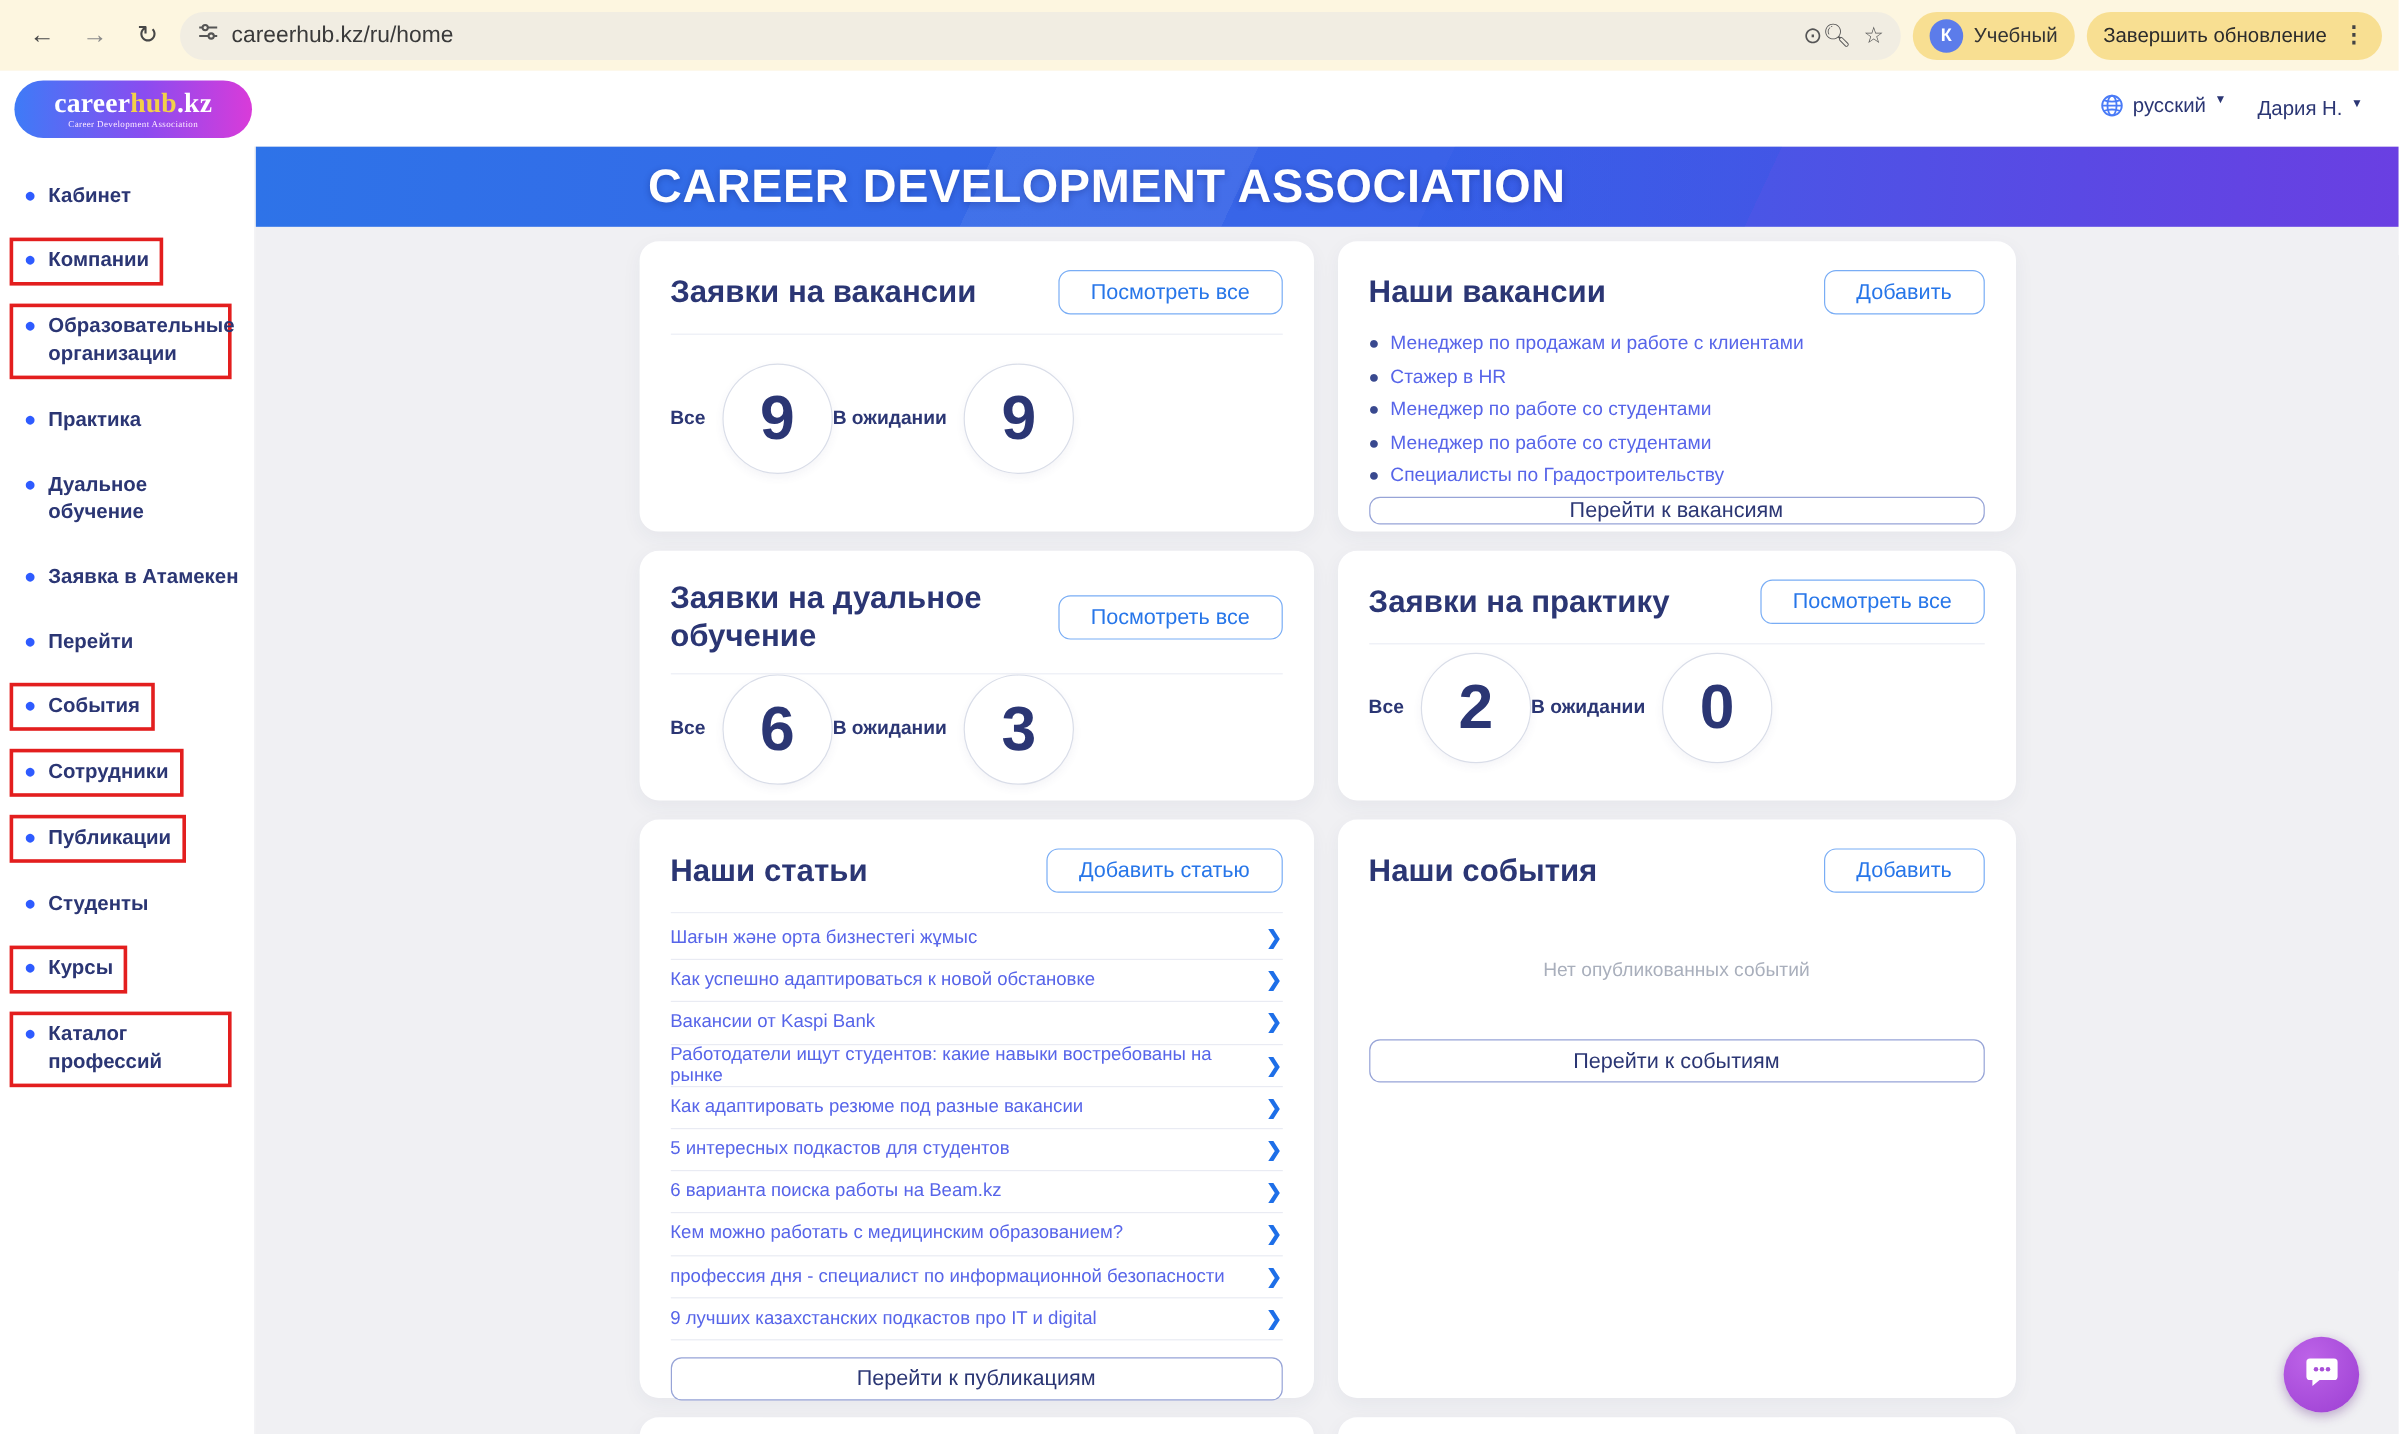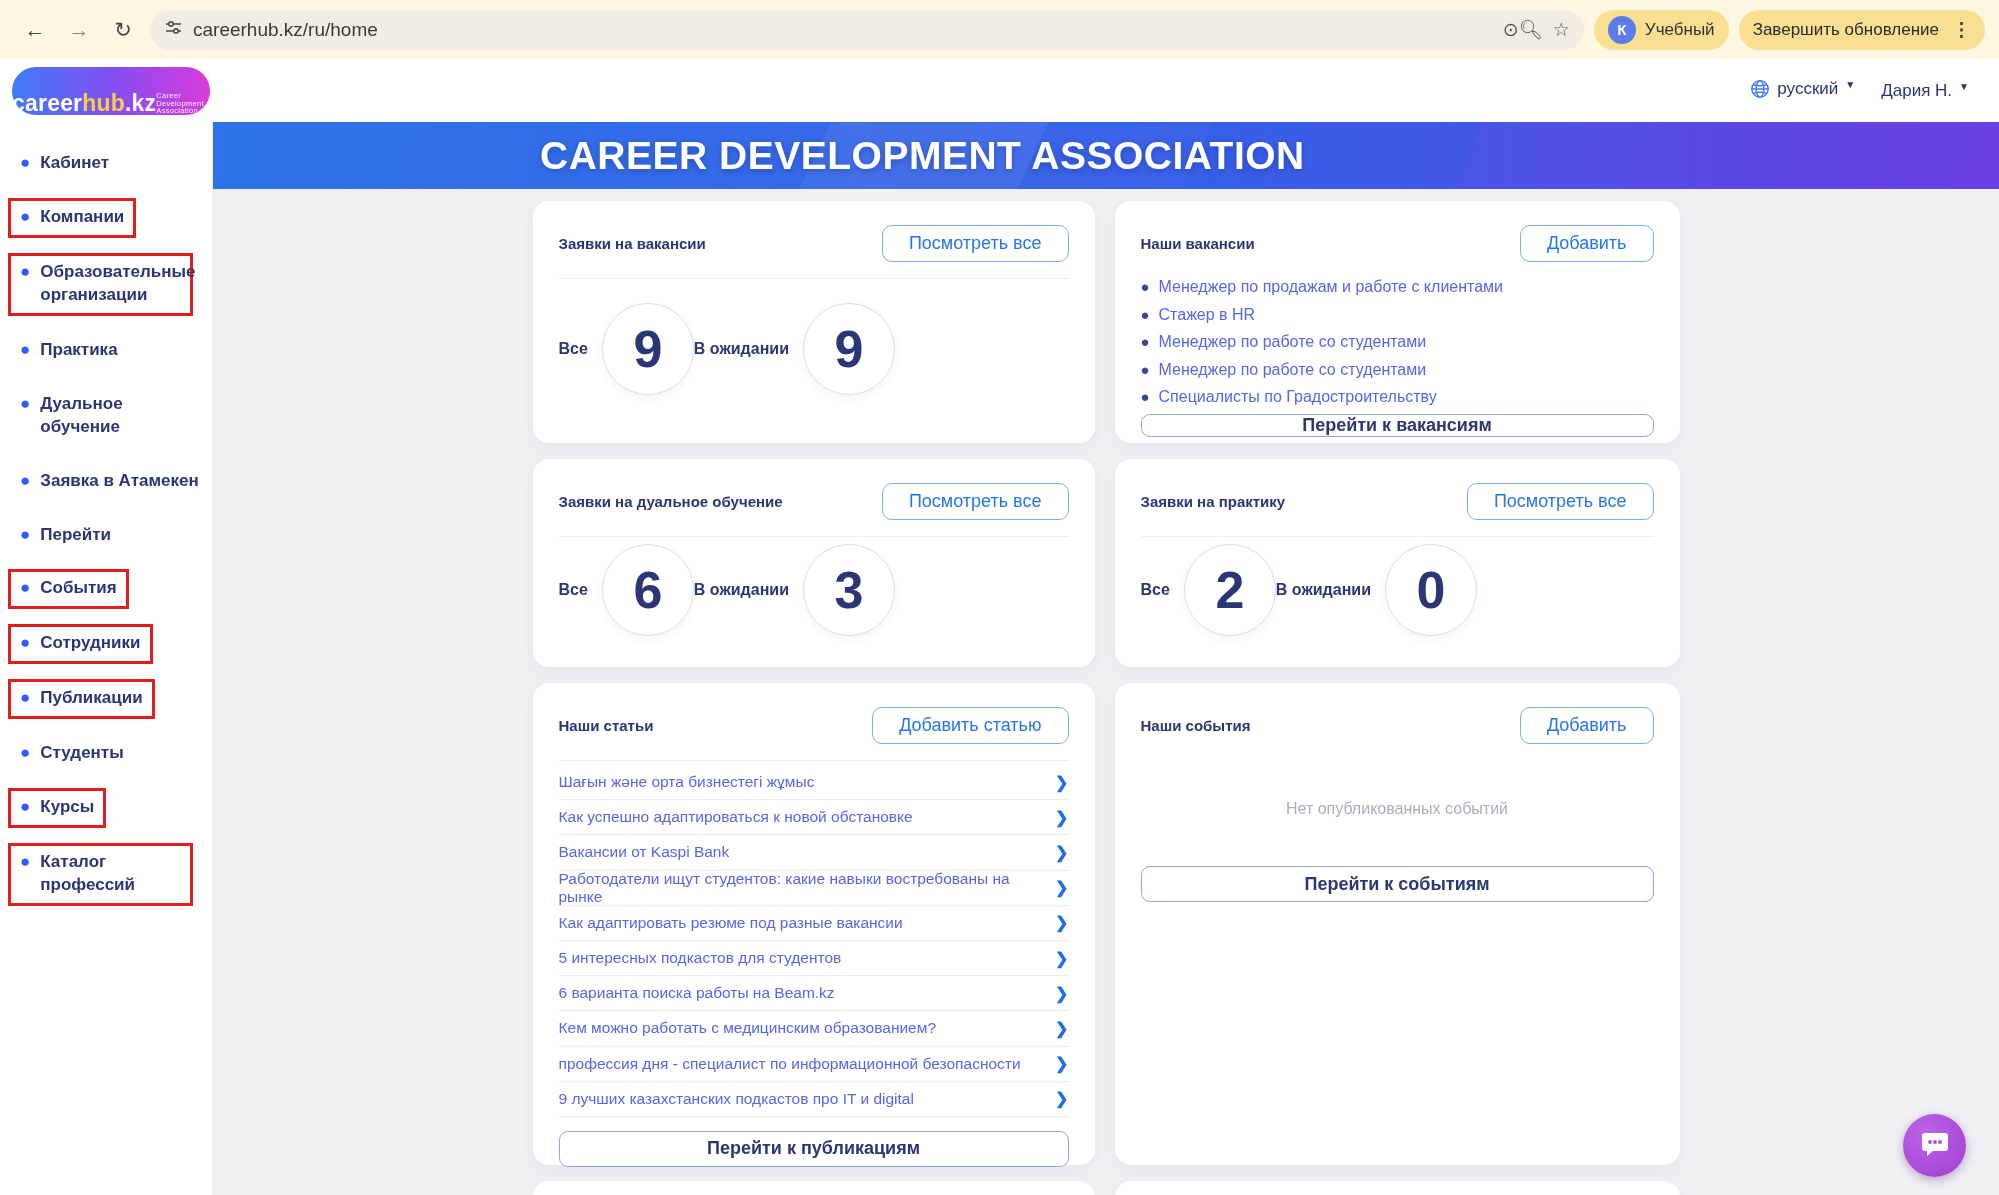--- a/index.html
+++ b/index.html
@@ -13,21 +13,21 @@
   .url-text{ font-size:19px; color:#3a3a3a; flex:1; white-space:nowrap; overflow:hidden;}
   .pill-ico{ font-size:19px; color:#555; flex:0 0 auto; cursor:pointer;}
   .chip{ height:40px; background:#f8df92; border-radius:20px; display:flex; align-items:center; padding:0 14px; gap:9px; flex:0 0 auto; cursor:pointer;}
   .chip .avatar{ width:28px; height:28px; border-radius:50%; background:#5c7cea; color:#fff; font-size:15px; font-weight:700; display:flex; align-items:center; justify-content:center;}
   .chip .chip-label{ font-size:17px; color:#333; }
   .chip.update .chip-label{ color:#2b2b2b; }
   .dots{ font-size:19px; color:#444; font-weight:700; letter-spacing:0; margin-left:4px; line-height:1;}
 
   
   .app-header{ height:63px; background:#fff; display:flex; align-items:center; justify-content:space-between; padding:0 30px 0 12px;}
-  .logo{ width:198px; height:48px; border-radius:24px; background:linear-gradient(90deg,#3e7bf7 0%,#8a4cf0 55%,#d93bd9 100%); display:flex; flex-direction:row; align-items:flex-end; justify-content:center; line-height:1;}
+  .logo{ width:198px; height:48px; border-radius:24px; background:linear-gradient(90deg,#3e7bf7 0%,#8a4cf0 55%,#d93bd9 100%); display:flex; flex-direction:column; align-items:center; justify-content:center; line-height:1;font-family:Liberation Serif, serif;}
   .logo .logo-main{ font-size:23px; font-weight:700; color:#fff; letter-spacing:0.2px;}
   .logo .logo-main .hub{ color:#f2d048; }
   .logo .logo-sub{ font-size:7.5px; color:#fce9ff; margin-top:3px; letter-spacing:0.3px;}
   .hdr-right{ display:flex; align-items:center; gap:26px; }
   .hdr-item{ display:flex; align-items:flex-start; gap:7px; cursor:pointer; }
   .hdr-item .txt{ font-size:17px; color:#2b3674; }
   .caret{ font-size:10px; color:#2b3674; }
 
   
   .body-row{ display:flex; height:1073px; }
@@ -39,36 +39,36 @@
 
   .main{ flex:1; background:#f0f0f3; position:relative; overflow:hidden;}
   .banner{ height:67px; background:linear-gradient(93deg,#2e73e8 0%,#3a62e8 55%,#5a49e4 85%,#6a3fe2 100%); display:flex; align-items:center; position:relative; overflow:hidden;}
   .banner::after{ content:""; position:absolute; inset:0; background:linear-gradient(115deg, transparent 34%, rgba(255,255,255,0.06) 34%, rgba(255,255,255,0.06) 46%, transparent 46%, transparent 55%, rgba(40,90,230,0.25) 55%, rgba(40,90,230,0.25) 70%, transparent 70%);}
   .banner-title{ position:relative; z-index:1; margin-left:327px; color:#fff; font-size:39px; font-weight:700; letter-spacing:0.5px; text-shadow:0 2px 6px rgba(10,20,90,0.30);}
 
   .cards{ width:1147px; margin:12px auto 0; display:grid; grid-template-columns:562px 565px; grid-template-rows:242px 208px 482px 40px; gap:16px 20px;}
   .card{ background:#fff; border-radius:16px; box-shadow:0 5px 16px rgba(40,50,90,0.05); padding:24px 26px; display:flex; flex-direction:column; min-height:0;}
   .card.stub{ padding:0; }
   .card-head{ display:flex; align-items:center; justify-content:space-between; }
-  .card-title{ font-size:15px; font-weight:700; color:#2b3674; }
+  .card-title{ font-size:26px; font-weight:700; color:#2b3674; }
   .btn-outline{ border:1.5px solid #79adf5; background:#fff; color:#2776e9; font-size:18px; font-family:inherit; padding:7px 26px; border-radius:10px; cursor:pointer; white-space:nowrap;}
   .hr{ border-bottom:1px solid #eceef5; margin-top:16px; }
   .card-body{ flex:1; display:flex; align-items:center; }
 
   .stats{ flex:1; display:flex; justify-content:flex-start; align-items:center; }
   .stat{ display:flex; align-items:center; gap:14px; }
   .stat .s-label{ font-size:16px; font-weight:700; color:#2b3674; }
   .stat .s-circle{ width:92px; height:92px; border:1px solid #d9dde8; border-radius:50%; display:flex; align-items:center; justify-content:center; box-shadow:0 3px 8px rgba(60,70,120,0.06);}
   .stat .s-num{ font-size:52px; font-weight:600; color:#2b3674; }
 
   .vac-list{ list-style:none; margin-top:14px; }
   .vac-list li{ display:flex; gap:9px; margin-bottom:6px; align-items:flex-start;}
   .vac-list .vdot{ color:#39498f; font-size:15px; line-height:1.4;}
   .vac-list a{ font-size:16px; color:#5765e9; text-decoration:none; line-height:1.35; cursor:pointer;}
-  .btn-footer{ width:100%; height:36px; border:1px solid #97a4d7; border-radius:9px; background:#fff; color:#2b3674; font-size:18px; font-family:inherit; cursor:pointer; margin-top:auto;font-weight:bold;}
+  .btn-footer{ width:100%; height:36px; border:1px solid #97a4d7; border-radius:9px; background:#fff; color:#2b3674; font-size:18px; font-family:inherit; cursor:pointer; margin-top:auto;}
 
   .article-rows{ margin-top:4px; }
   .article-row{ display:flex; align-items:center; justify-content:space-between; height:35.2px; border-bottom:1px solid #e9ebf3; cursor:pointer;}
   .article-row a{ font-size:15.5px; color:#5765e9; text-decoration:none;}
   .article-row .chev{ color:#1e6fe8; font-size:16px; font-weight:700;}
   .articles-footer{ margin-top:14px; }
 
   .events-empty{ text-align:center; color:#a9afbc; font-size:16px; margin-top:56px;}
   .events-footer{ margin-top:48px; }
   .events-spacer{ flex:1; }

